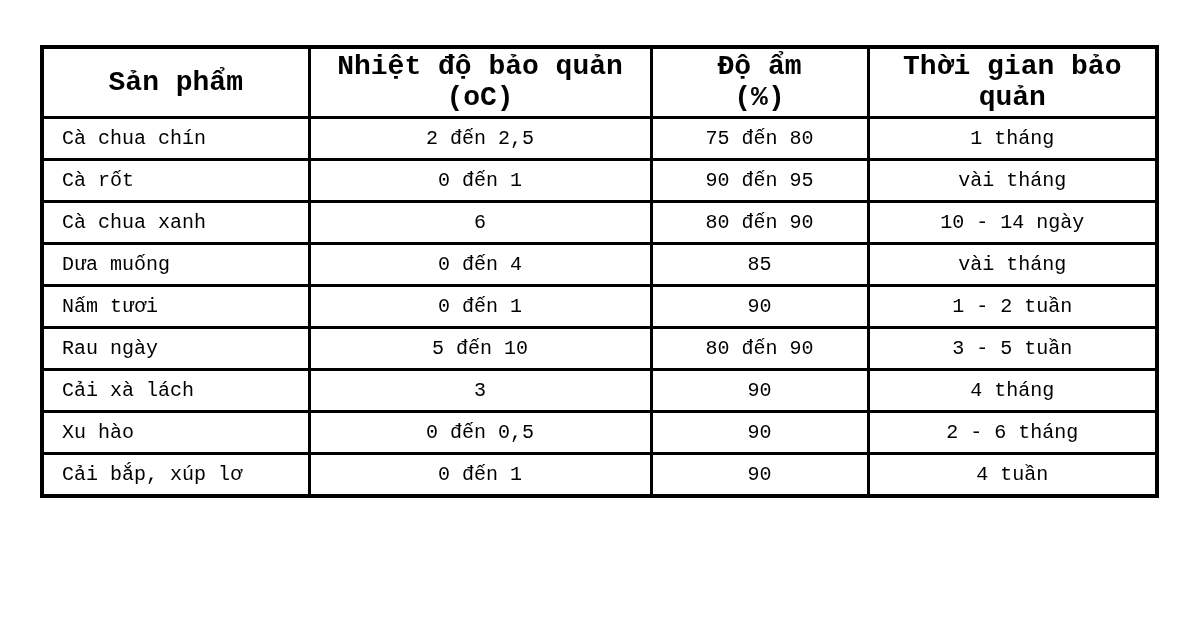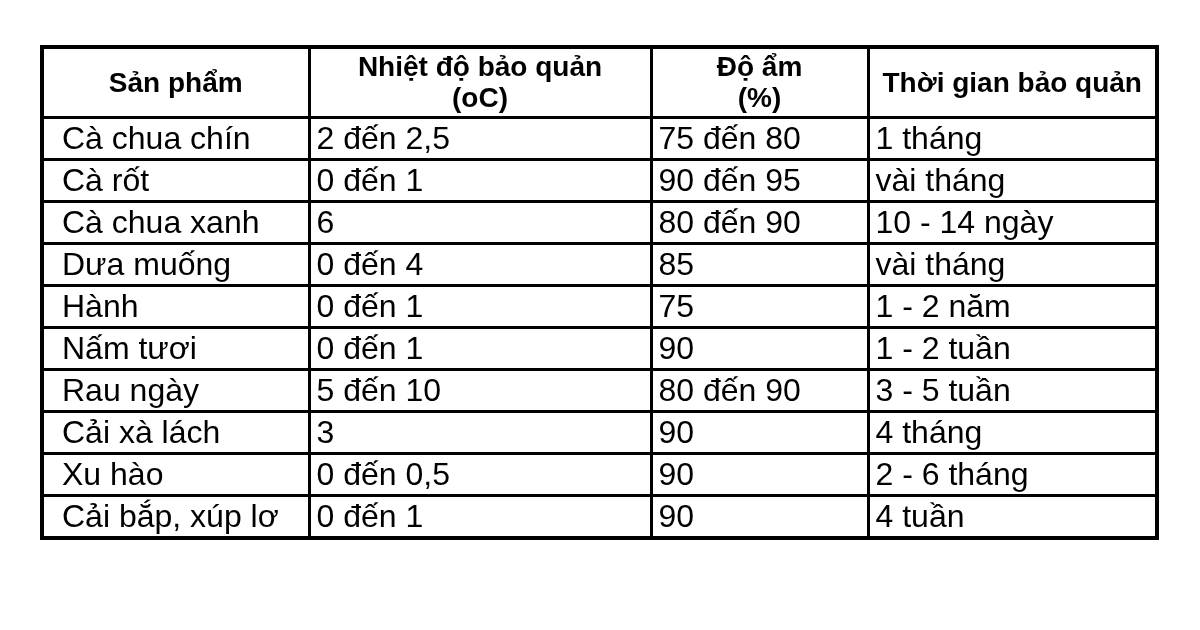--- a/index.html
+++ b/index.html
@@ -28,37 +28,37 @@
     background: #ffffff;
     color: #000000;
   }
   table.storage th,
   table.storage td {
     border: 3px solid #000000;
     vertical-align: middle;
     overflow: hidden;
     white-space: nowrap;
   }
-  table.storage { border: 4px solid #000000; }
+  table.storage { border: 4px solid #000000; font-family: Liberation Mono, monospace; }
   table.storage thead th {
     font-weight: bold;
     font-size: 28px;
     line-height: 1.12;
     height: 67px;
     text-align: center;
     white-space: pre-line;
     padding: 2px 4px;
   }
   table.storage tbody td {
-    font-size: 32px;
+    font-size: 20px;
     height: 34px;
-    padding: 1px 6px;
+    padding: 8px 6px;
   }
   td.c-left  { text-align: left; padding-left: 18px !important; }
-  td.c-center{ text-align: left; }
+  td.c-center{ text-align: center; }
 </style>
 </head>
 <body>
 
 <div class="page">
   <table class="storage">
     <colgroup>
       <col style="width:267px">
       <col style="width:342px">
       <col style="width:217px">
@@ -93,26 +93,20 @@
           <td class="c-center">80 đến 90</td>
           <td class="c-center">10 - 14 ngày</td>
         </tr>
         <tr>
           <td class="c-left">Dưa muống</td>
           <td class="c-center">0 đến 4</td>
           <td class="c-center">85</td>
           <td class="c-center">vài tháng</td>
         </tr>
         <tr>
-          <td class="c-left">Hành</td>
-          <td class="c-center">0 đến 1</td>
-          <td class="c-center">75</td>
-          <td class="c-center">1 - 2 năm</td>
-        </tr>
-        <tr>
           <td class="c-left">Nấm tươi</td>
           <td class="c-center">0 đến 1</td>
           <td class="c-center">90</td>
           <td class="c-center">1 - 2 tuần</td>
         </tr>
         <tr>
           <td class="c-left">Rau ngày</td>
           <td class="c-center">5 đến 10</td>
           <td class="c-center">80 đến 90</td>
           <td class="c-center">3 - 5 tuần</td>

